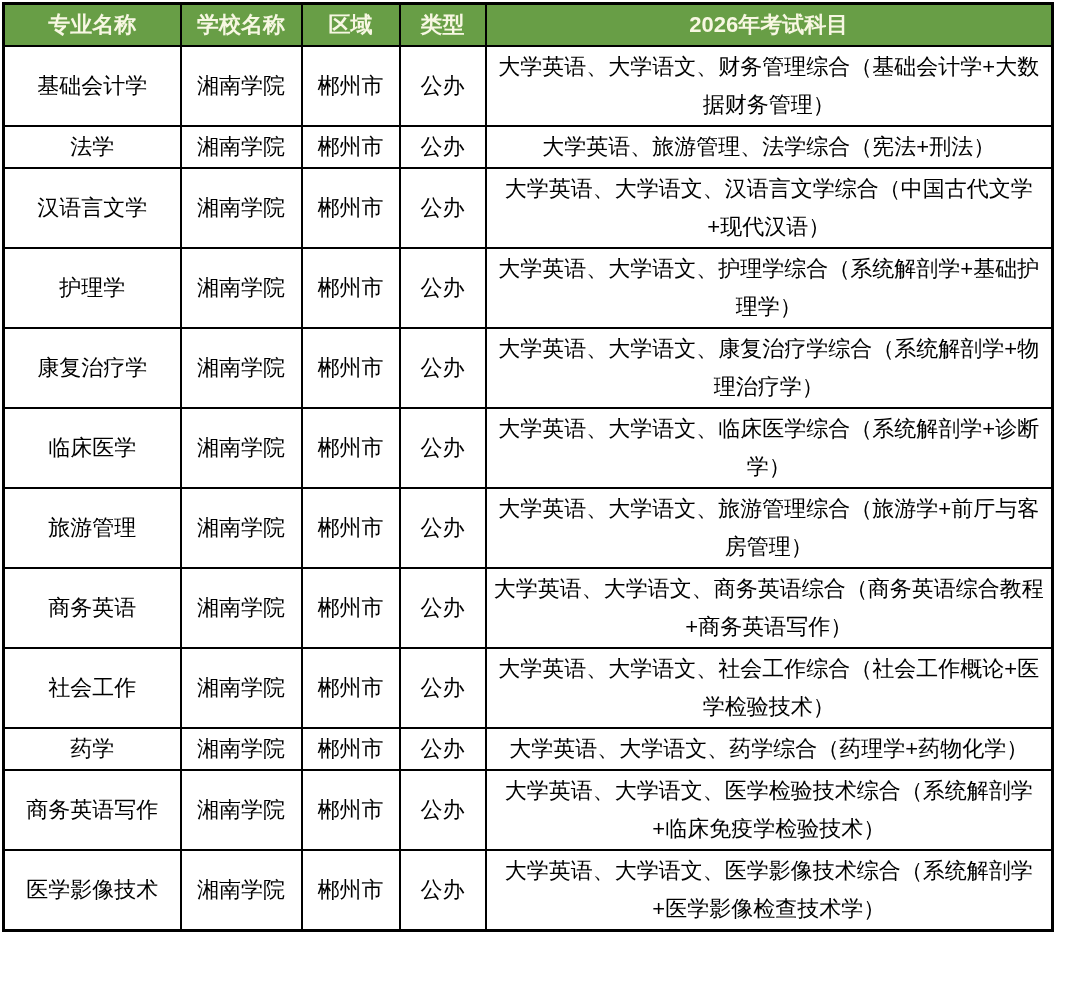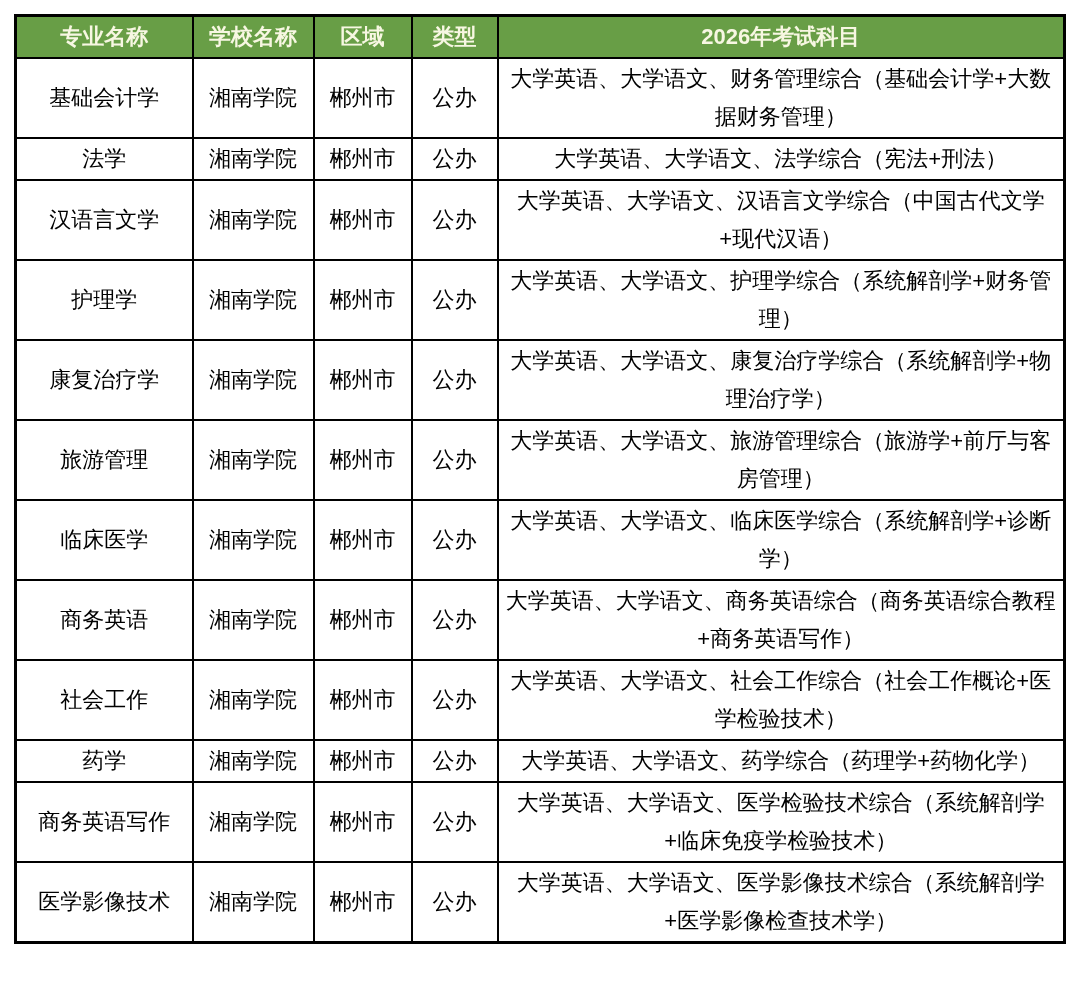--- a/index.html
+++ b/index.html
@@ -12,21 +12,21 @@
   html,body{
     margin:0;
     padding:0;
     background:#ffffff;
     font-family:"Liberation Sans","DejaVu Sans",sans-serif;
   }
   .page{
     width:1042px;
     height:992px;
     box-sizing:border-box;
-    padding:14px;
+    padding:2px;
     background:#ffffff;
   }
   table.exam-table{
     border-collapse:collapse;
     table-layout:fixed;
     width:1049px;
     border:3px solid var(--border,#000);
   }
   .exam-table th,
   .exam-table td{
@@ -83,56 +83,56 @@
           <td>湘南学院</td>
           <td>郴州市</td>
           <td>公办</td>
           <td>大学英语、大学语文、财务管理综合（基础会计学+大数据财务管理）</td>
         </tr>
         <tr>
           <td>法学</td>
           <td>湘南学院</td>
           <td>郴州市</td>
           <td>公办</td>
-          <td>大学英语、大学语文、法学综合（宪法+刑法）</td>
+          <td>大学英语、旅游管理、法学综合（宪法+刑法）</td>
         </tr>
         <tr>
           <td>汉语言文学</td>
           <td>湘南学院</td>
           <td>郴州市</td>
           <td>公办</td>
           <td>大学英语、大学语文、汉语言文学综合（中国古代文学+现代汉语）</td>
         </tr>
         <tr>
           <td>护理学</td>
           <td>湘南学院</td>
           <td>郴州市</td>
           <td>公办</td>
-          <td>大学英语、大学语文、护理学综合（系统解剖学+财务管理）</td>
+          <td>大学英语、大学语文、护理学综合（系统解剖学+基础护理学）</td>
         </tr>
         <tr>
           <td>康复治疗学</td>
           <td>湘南学院</td>
           <td>郴州市</td>
           <td>公办</td>
           <td>大学英语、大学语文、康复治疗学综合（系统解剖学+物理治疗学）</td>
         </tr>
         <tr>
+          <td>临床医学</td>
+          <td>湘南学院</td>
+          <td>郴州市</td>
+          <td>公办</td>
+          <td>大学英语、大学语文、临床医学综合（系统解剖学+诊断学）</td>
+        </tr>
+        <tr>
           <td>旅游管理</td>
           <td>湘南学院</td>
           <td>郴州市</td>
           <td>公办</td>
           <td>大学英语、大学语文、旅游管理综合（旅游学+前厅与客房管理）</td>
-        </tr>
-        <tr>
-          <td>临床医学</td>
-          <td>湘南学院</td>
-          <td>郴州市</td>
-          <td>公办</td>
-          <td>大学英语、大学语文、临床医学综合（系统解剖学+诊断学）</td>
         </tr>
         <tr>
           <td>商务英语</td>
           <td>湘南学院</td>
           <td>郴州市</td>
           <td>公办</td>
           <td>大学英语、大学语文、商务英语综合（商务英语综合教程+商务英语写作）</td>
         </tr>
         <tr>
           <td>社会工作</td>

